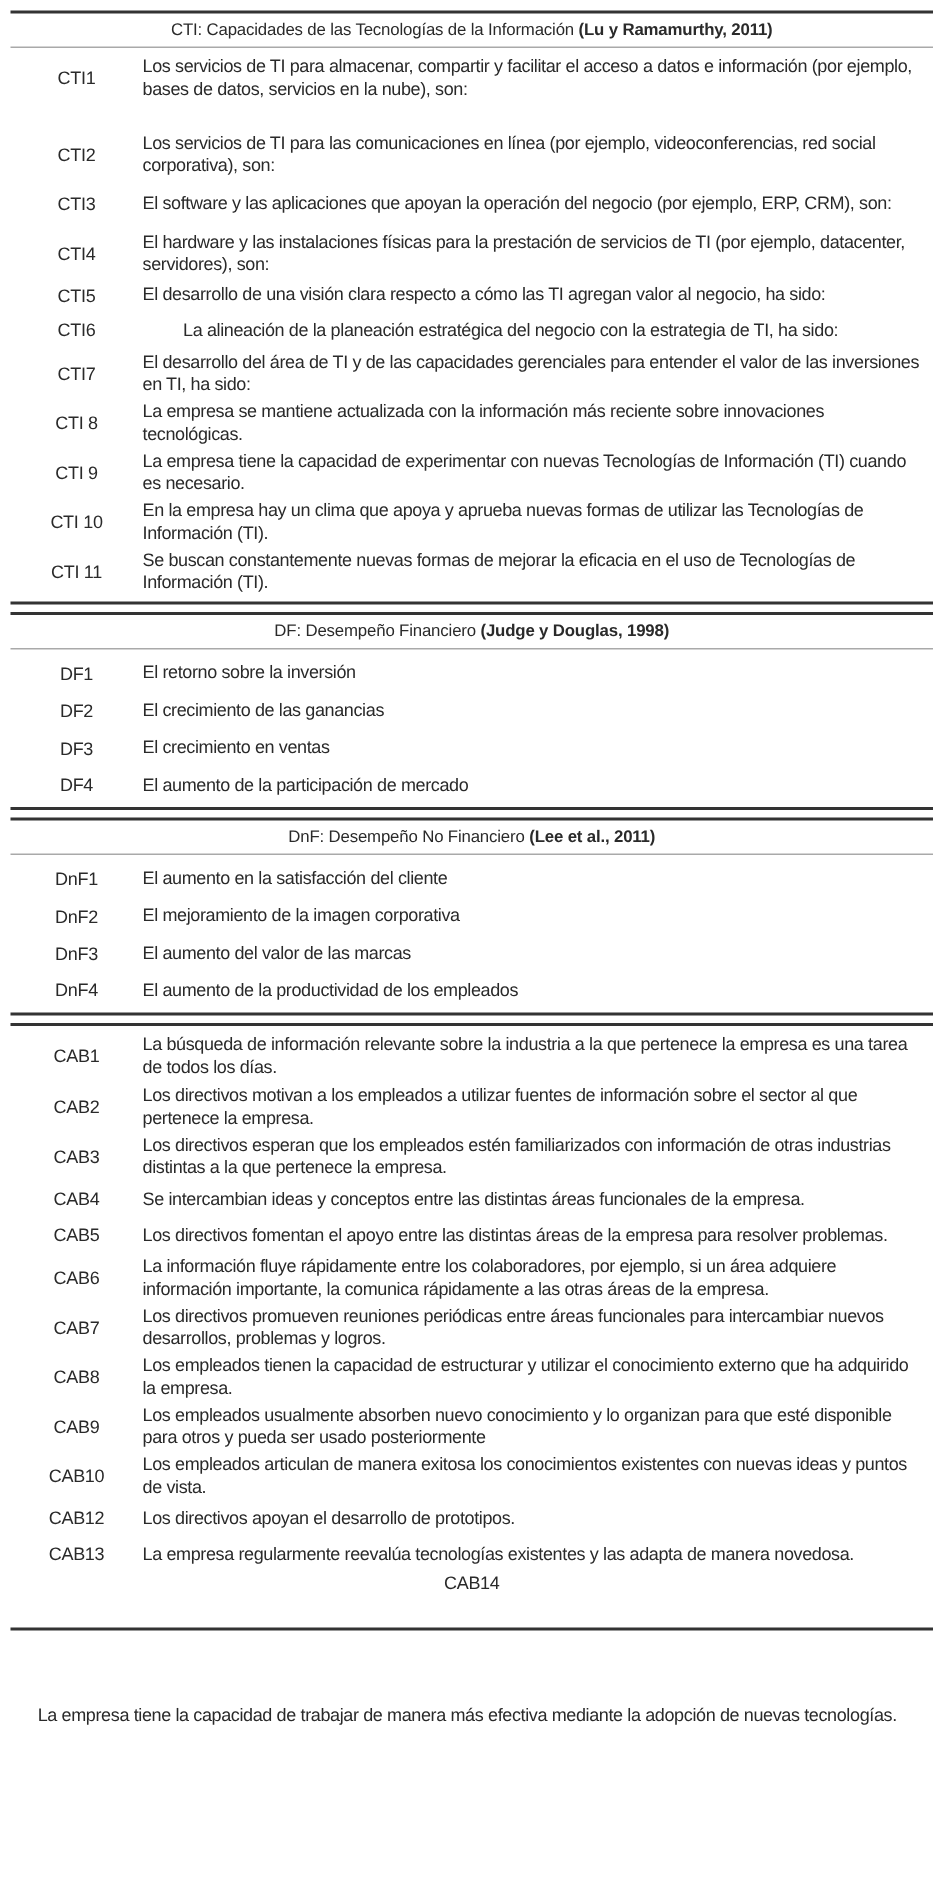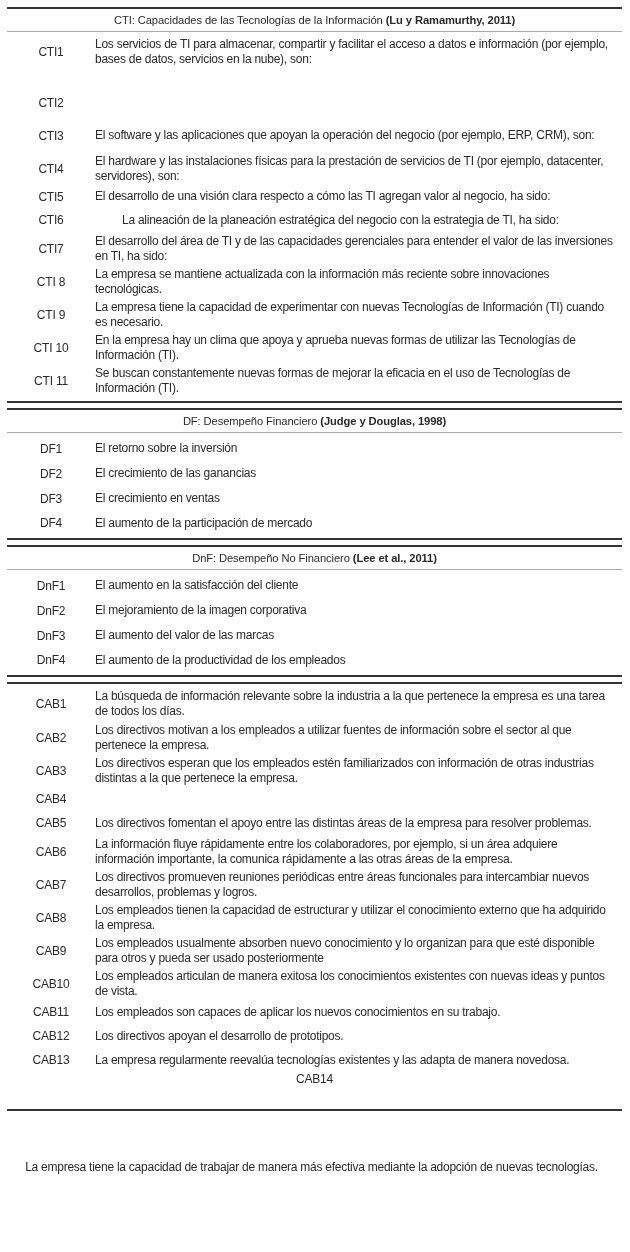--- a/index.html
+++ b/index.html
@@ -36,20 +36,21 @@
     <div class="section">
       <div class="rule-top"></div>
       <div class="sec-header"><span>CTI: Capacidades de las Tecnologías de la Información</span> <span class="cite">(Lu y Ramamurthy, 2011)</span></div>
       <div class="rule-bottom" style="padding-top: 3px; padding-bottom: 3px;">
         <div class="row" style="height: 34px;">
           <div class="code">CTI1</div>
           <div class="text">Los servicios de TI para almacenar, compartir y facilitar el acceso  a datos e  información (por ejemplo, bases de datos, servicios en la nube), son:</div>
         </div>
         <div class="row" style="height: 33px; margin-top: 17px;">
           <div class="code">CTI2</div>
+          <div class="text">Los servicios de TI para las comunicaciones en línea  (por ejemplo, videoconferencias, red social corporativa), son:</div>
         </div>
         <div class="row" style="height: 33px;">
           <div class="code">CTI3</div>
           <div class="text">El software y las aplicaciones que apoyan la operación del negocio (por ejemplo, ERP,  CRM), son:</div>
         </div>
         <div class="row" style="height: 33px;">
           <div class="code">CTI4</div>
           <div class="text">El hardware y las instalaciones físicas para la prestación de servicios de TI  (por ejemplo, datacenter, servidores), son:</div>
         </div>
         <div class="row" style="height: 23px;">
@@ -136,20 +137,21 @@
         <div class="row" style="height: 33px;">
           <div class="code">CAB2</div>
           <div class="text">Los directivos motivan a los empleados a utilizar fuentes de información sobre el sector al que pertenece la empresa.</div>
         </div>
         <div class="row" style="height: 33px;">
           <div class="code">CAB3</div>
           <div class="text">Los directivos esperan que los empleados estén familiarizados con información de otras industrias distintas a la que pertenece la empresa.</div>
         </div>
         <div class="row" style="height: 24px;">
           <div class="code">CAB4</div>
+          <div class="text">Se intercambian ideas y conceptos entre las distintas áreas funcionales de la empresa.</div>
         </div>
         <div class="row" style="height: 24px;">
           <div class="code">CAB5</div>
           <div class="text">Los directivos fomentan el apoyo entre las distintas áreas de la empresa para resolver problemas.</div>
         </div>
         <div class="row" style="height: 33px;">
           <div class="code">CAB6</div>
           <div class="text">La información fluye rápidamente entre los colaboradores, por ejemplo, si un área adquiere información importante, la comunica rápidamente a las otras áreas de la empresa.</div>
         </div>
         <div class="row" style="height: 33px;">
@@ -162,24 +164,20 @@
         </div>
         <div class="row" style="height: 33px;">
           <div class="code">CAB9</div>
           <div class="text">Los empleados usualmente absorben nuevo conocimiento y lo organizan para que esté disponible para otros y pueda ser usado posteriormente</div>
         </div>
         <div class="row" style="height: 33px;">
           <div class="code">CAB10</div>
           <div class="text">Los empleados articulan de manera exitosa los conocimientos existentes con nuevas ideas y puntos de vista.</div>
         </div>
         <div class="row" style="height: 24px;">
-          <div class="code">CAB11</div>
-          <div class="text">Los empleados son capaces de aplicar los nuevos conocimientos en su trabajo.</div>
-        </div>
-        <div class="row" style="height: 24px;">
           <div class="code">CAB12</div>
           <div class="text">Los directivos apoyan el desarrollo de prototipos.</div>
         </div>
         <div class="row" style="height: 24px;">
           <div class="code">CAB13</div>
           <div class="text">La empresa regularmente reevalúa tecnologías existentes y las adapta de manera novedosa.</div>
         </div>
         <div class="row" style="height: 34px; flex-direction: column;">
           <div class="code">CAB14</div>
           <div class="text">La empresa tiene la capacidad de trabajar de manera más efectiva mediante la adopción de nuevas tecnologías.</div>

